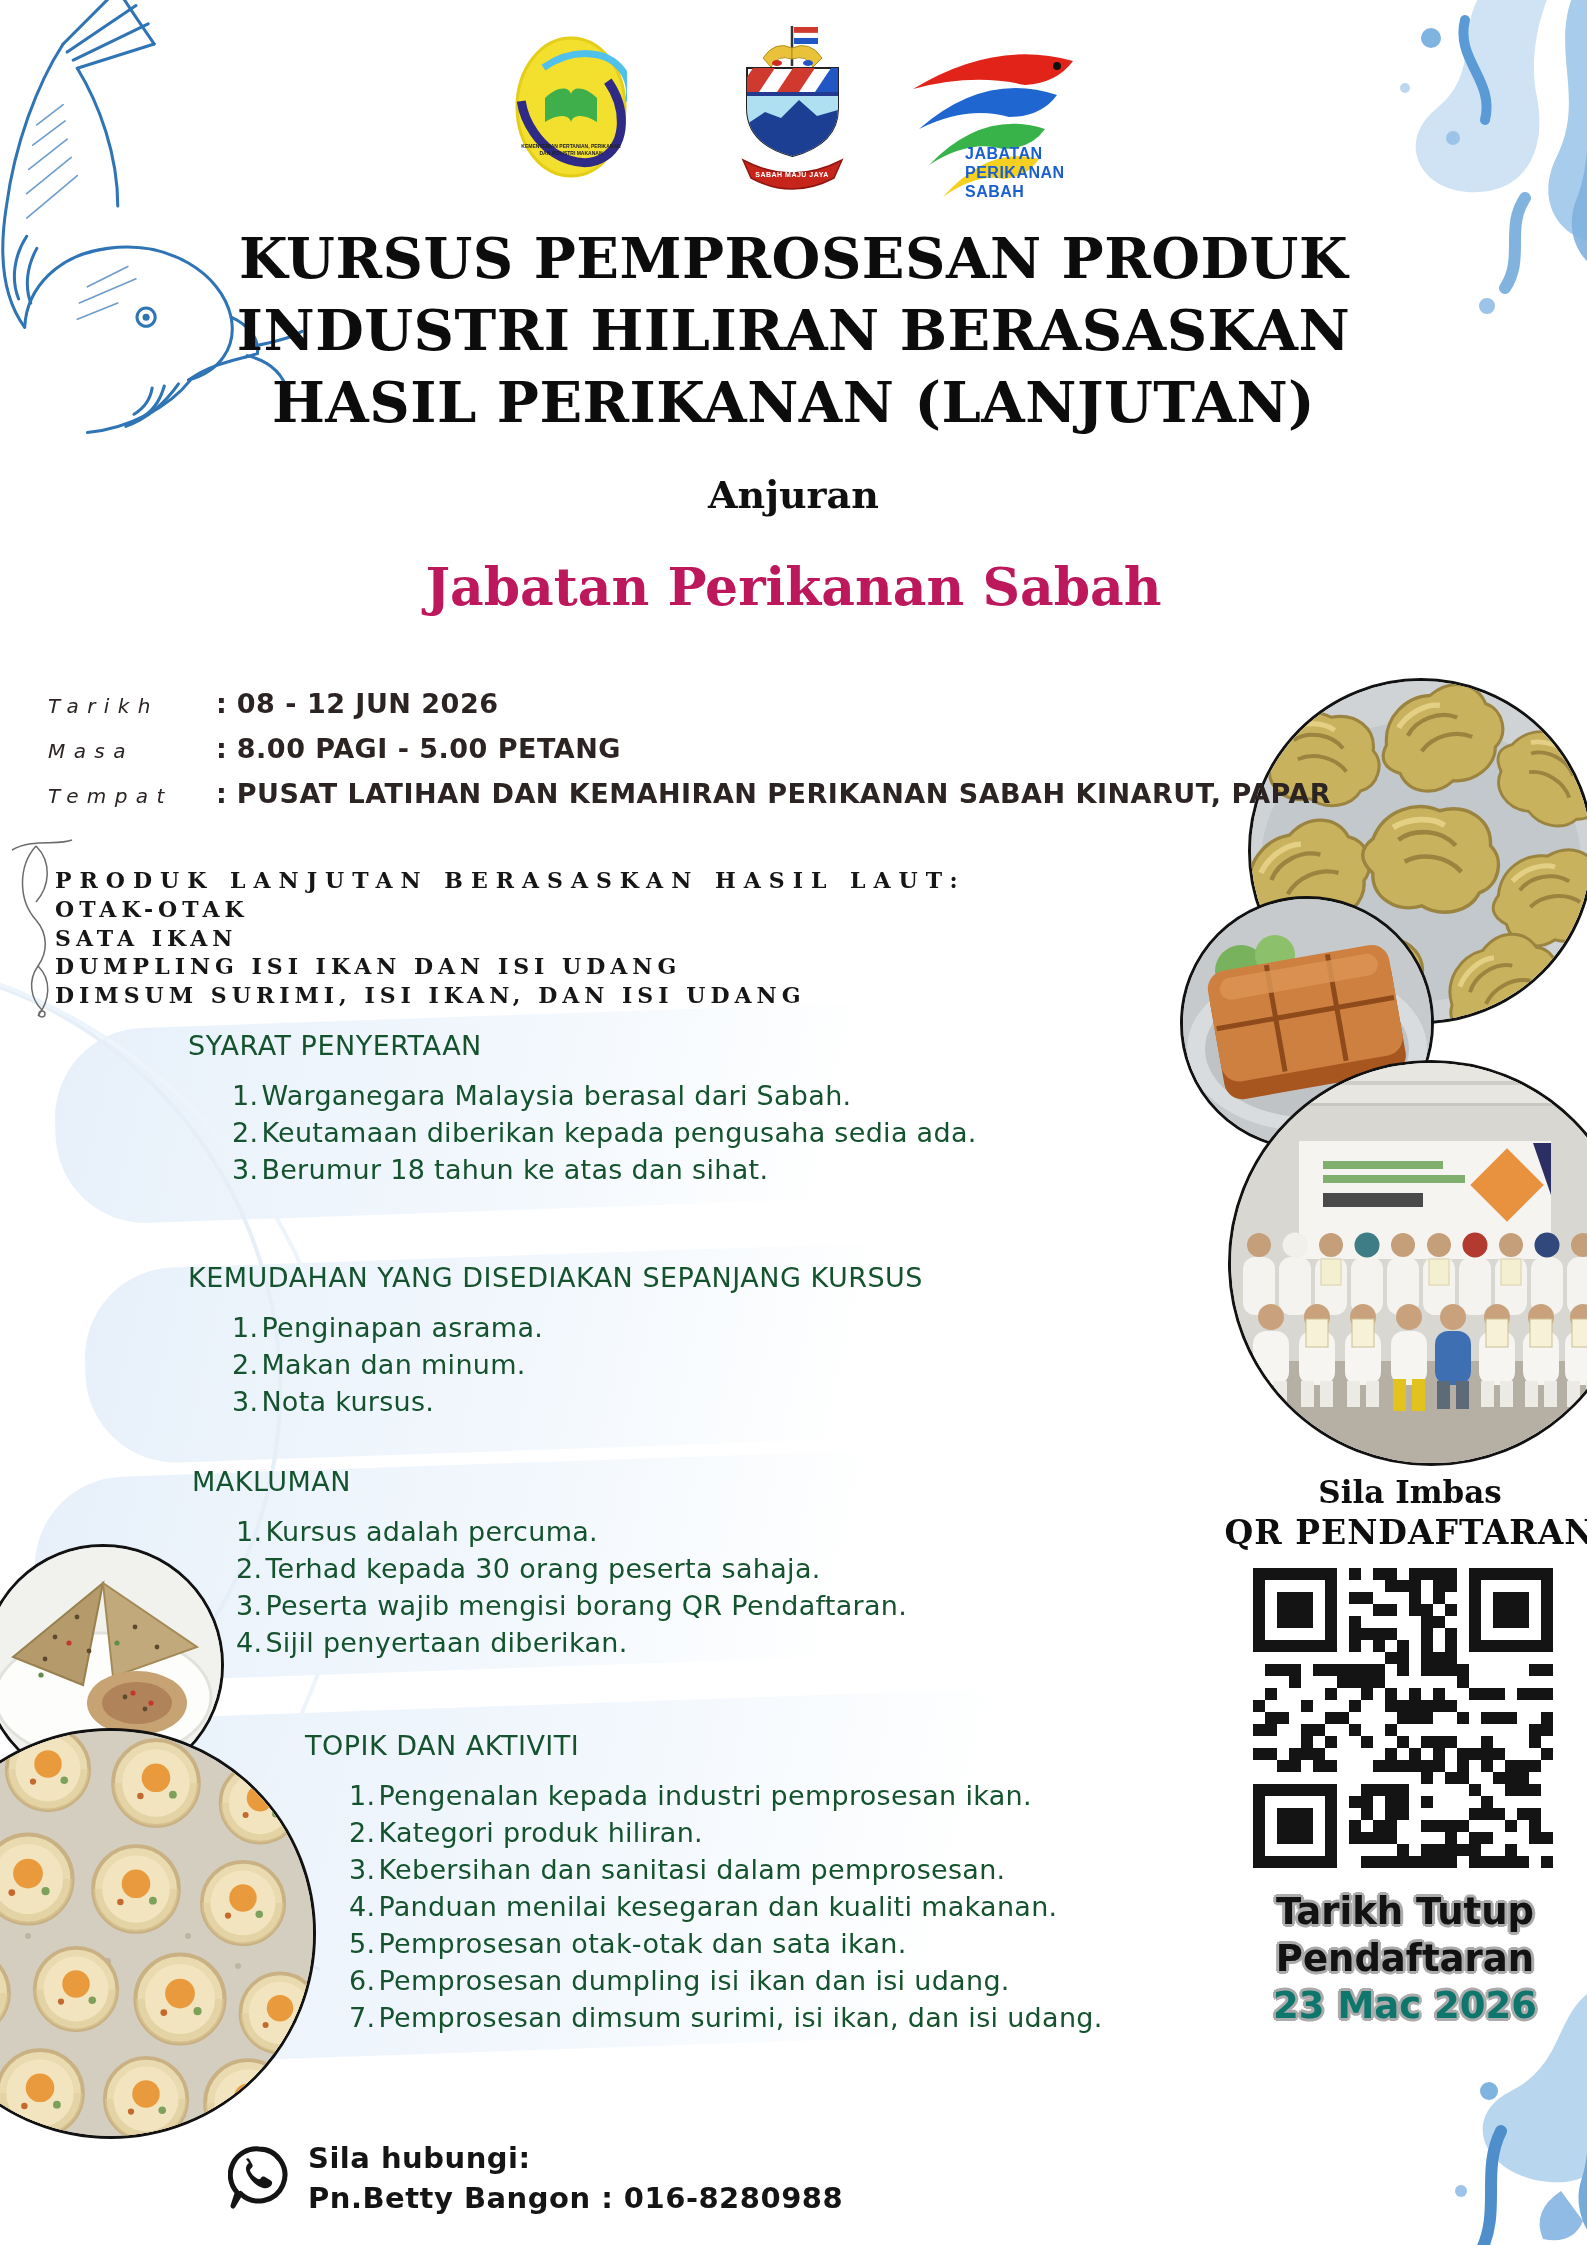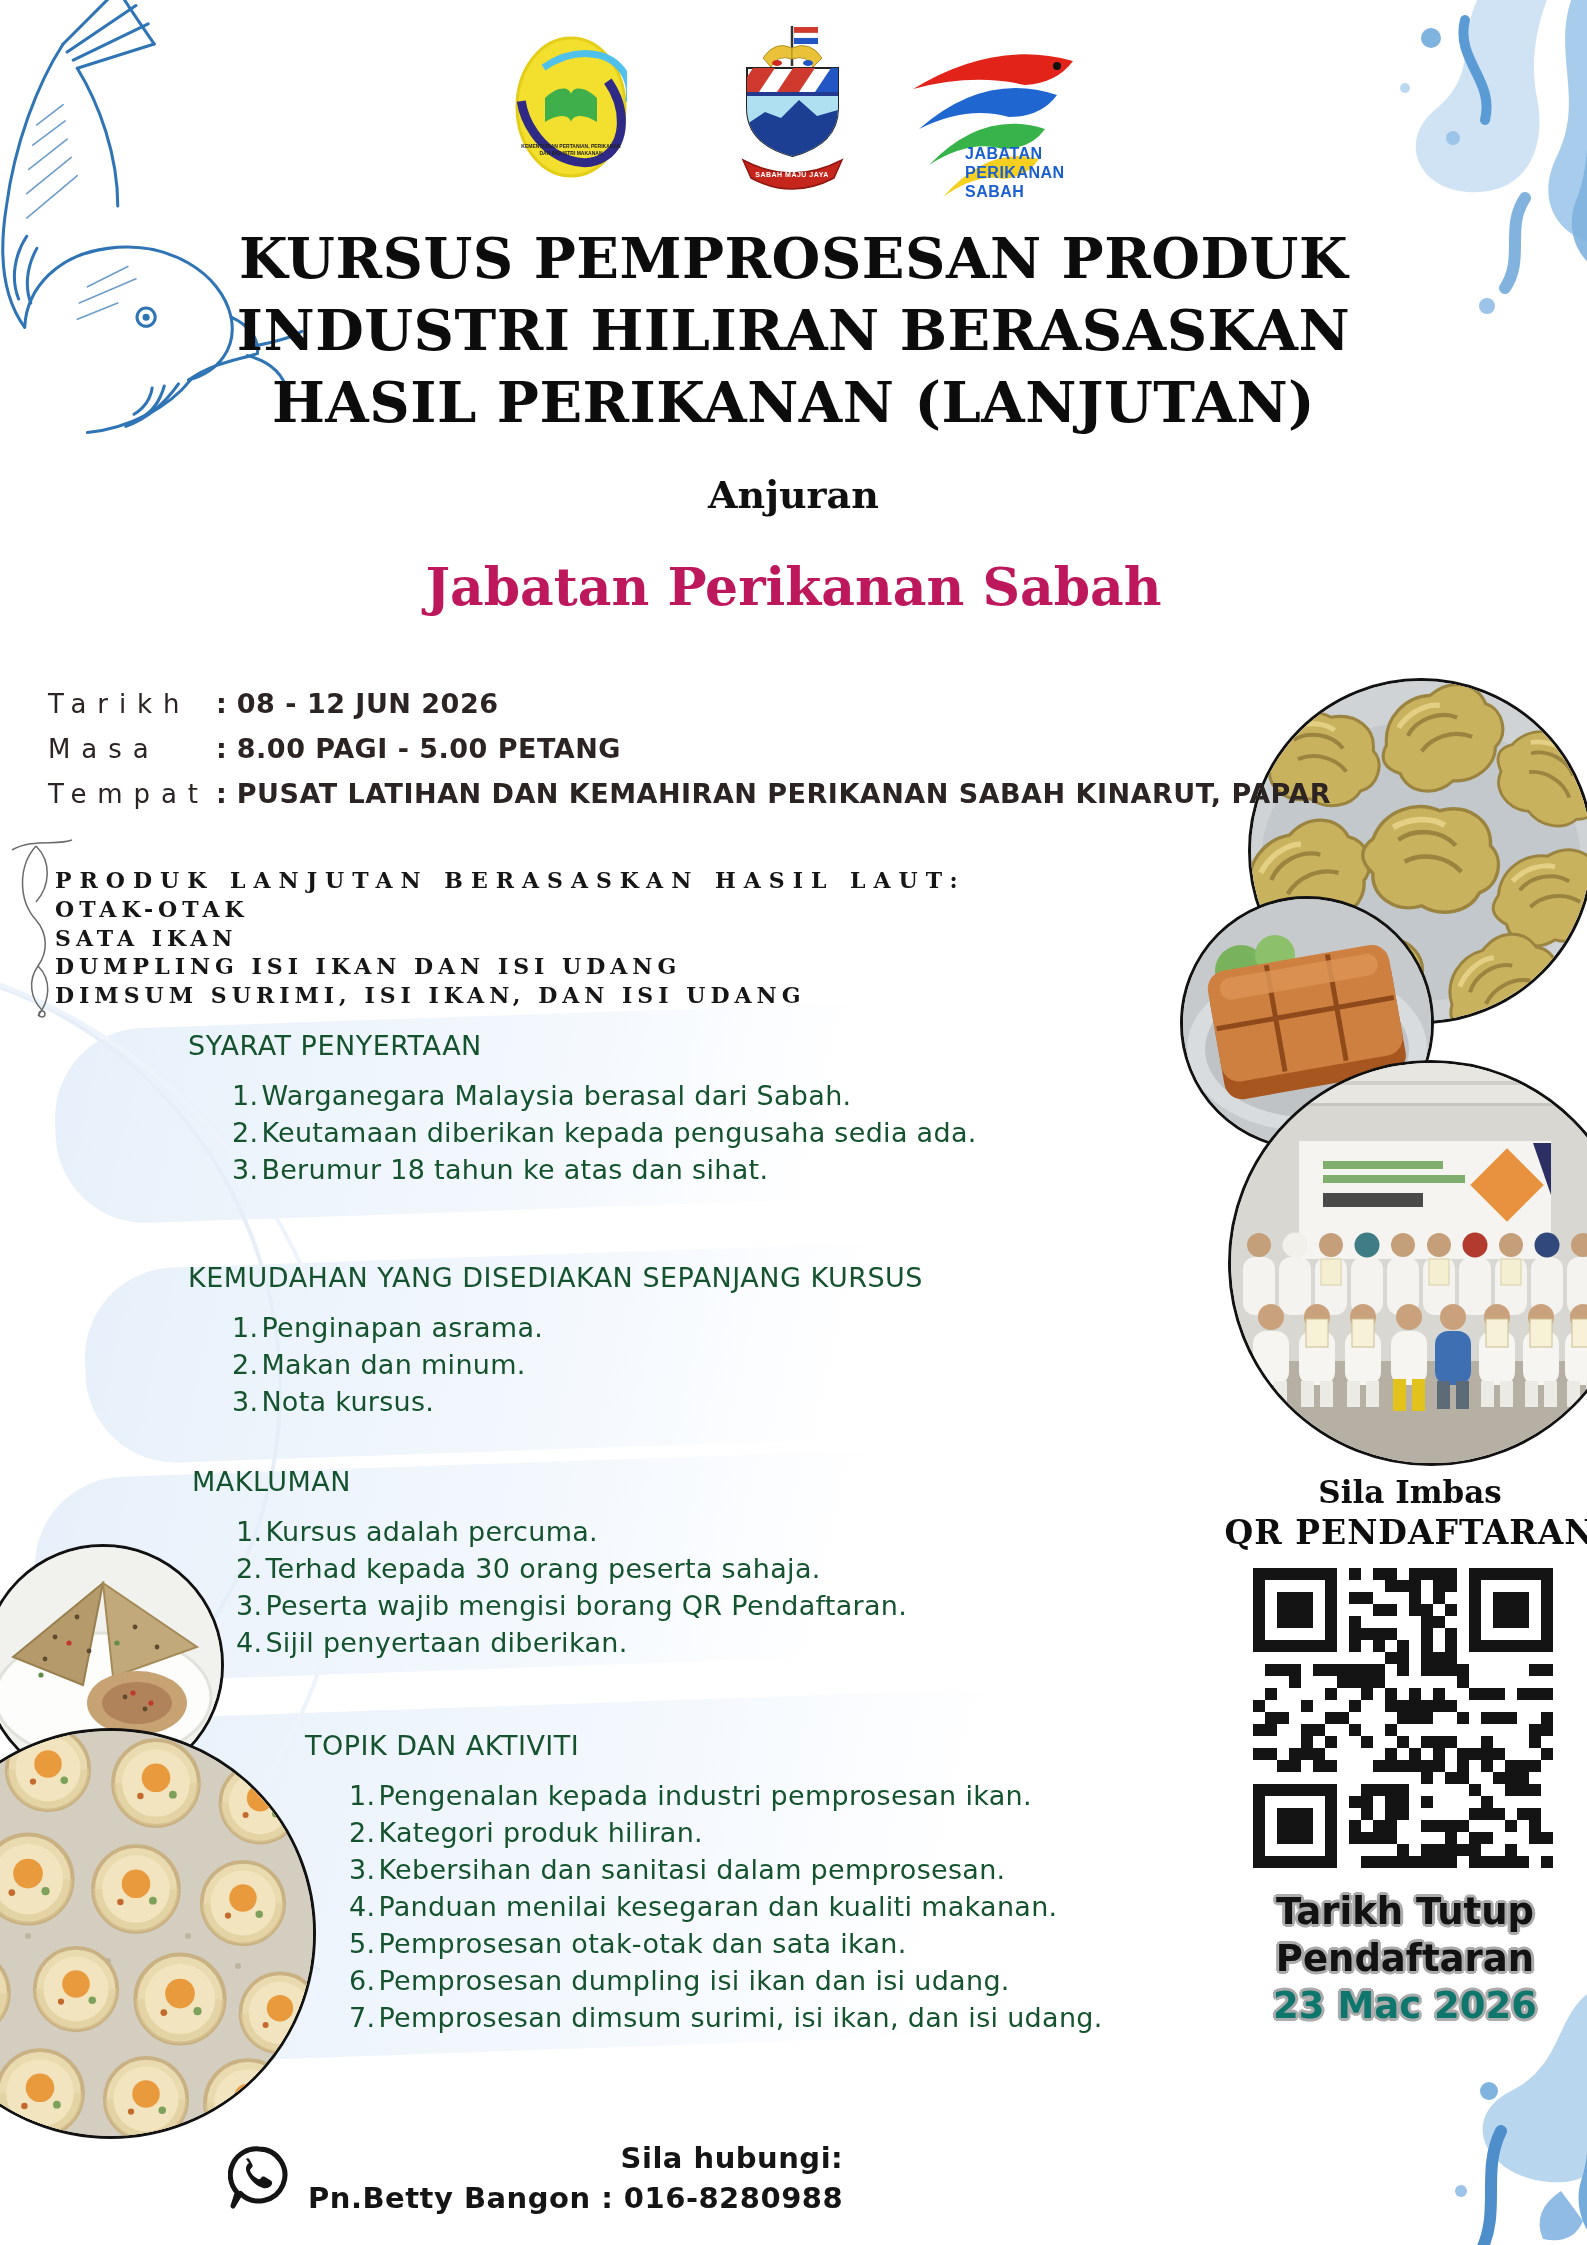--- a/index.html
+++ b/index.html
@@ -26,21 +26,21 @@
          font-family:"DejaVu Serif","Liberation Serif",serif;font-weight:700;
          font-size:56px;line-height:72px;color:#0c0c0c;letter-spacing:0.5px;}
   #anjuran{left:0;top:472px;width:100%;text-align:center;z-index:2;
            font-family:"DejaVu Serif",serif;font-weight:700;font-size:38px;color:#101010;}
   #organizer{left:0;top:556px;width:100%;text-align:center;z-index:2;
              font-family:"DejaVu Serif",serif;font-weight:700;font-size:52px;color:#be185d;}
 
   
   #details{left:48px;top:688px;width:1360px;z-index:2;font-family:"DejaVu Sans",sans-serif;}
   .drow{display:flex;align-items:baseline;height:45px;}
-  .dlabel{width:168px;font-size:26px;letter-spacing:0.42em;color:#2b2423;}
+  .dlabel{width:168px;font-size:20px;letter-spacing:0.42em;color:#2b2423;font-style:italic;}
   .dsep{font-size:27px;font-weight:700;margin-right:10px;color:#2b2423;}
   .dvalue{font-size:27px;font-weight:700;color:#2b2423;letter-spacing:0.5px;white-space:nowrap;}
 
   
   #produk{left:55px;top:866px;z-index:2;font-family:"DejaVu Serif",serif;font-weight:700;color:#161616;}
   #produk .ph{font-size:22px;letter-spacing:8px;line-height:29px;}
   #produk li{font-size:22px;letter-spacing:5px;line-height:28.5px;list-style:none;}
   #produk ul{margin:0;padding:0;}
   #flourish{left:6px;top:836px;width:70px;height:190px;z-index:1;}
 
@@ -76,21 +76,21 @@
            font-family:"DejaVu Sans",sans-serif;font-weight:700;font-size:37px;line-height:47px;
            color:#121212;
            text-shadow:3px 0 0 #ababab,-3px 0 0 #ababab,0 3px 0 #ababab,0 -3px 0 #ababab,
                        2px 2px 0 #ababab,-2px -2px 0 #ababab,2px -2px 0 #ababab,-2px 2px 0 #ababab;}
   #closing .date{color:#0f766e;}
 
   
   #contact{left:228px;top:2138px;z-index:4;display:flex;align-items:center;}
   #wa-icon{width:62px;height:64px;margin-right:18px;}
   #contact .ctext{font-family:"DejaVu Sans",sans-serif;font-weight:700;font-size:29px;
-                  line-height:40px;color:#151515;letter-spacing:0.5px;text-align:right;}
+                  line-height:40px;color:#151515;letter-spacing:0.5px;}
 
   
   #catfish{left:-34px;top:-18px;width:344px;height:468px;z-index:1;}
   #splash-top{right:-30px;top:-24px;width:430px;height:390px;z-index:0;}
   #splash-bottom{right:-24px;bottom:-36px;width:380px;height:350px;z-index:0;}
   #left-arcs{left:0;top:960px;width:320px;height:1150px;z-index:0;}
 </style>
 </head>
 <body>
 

